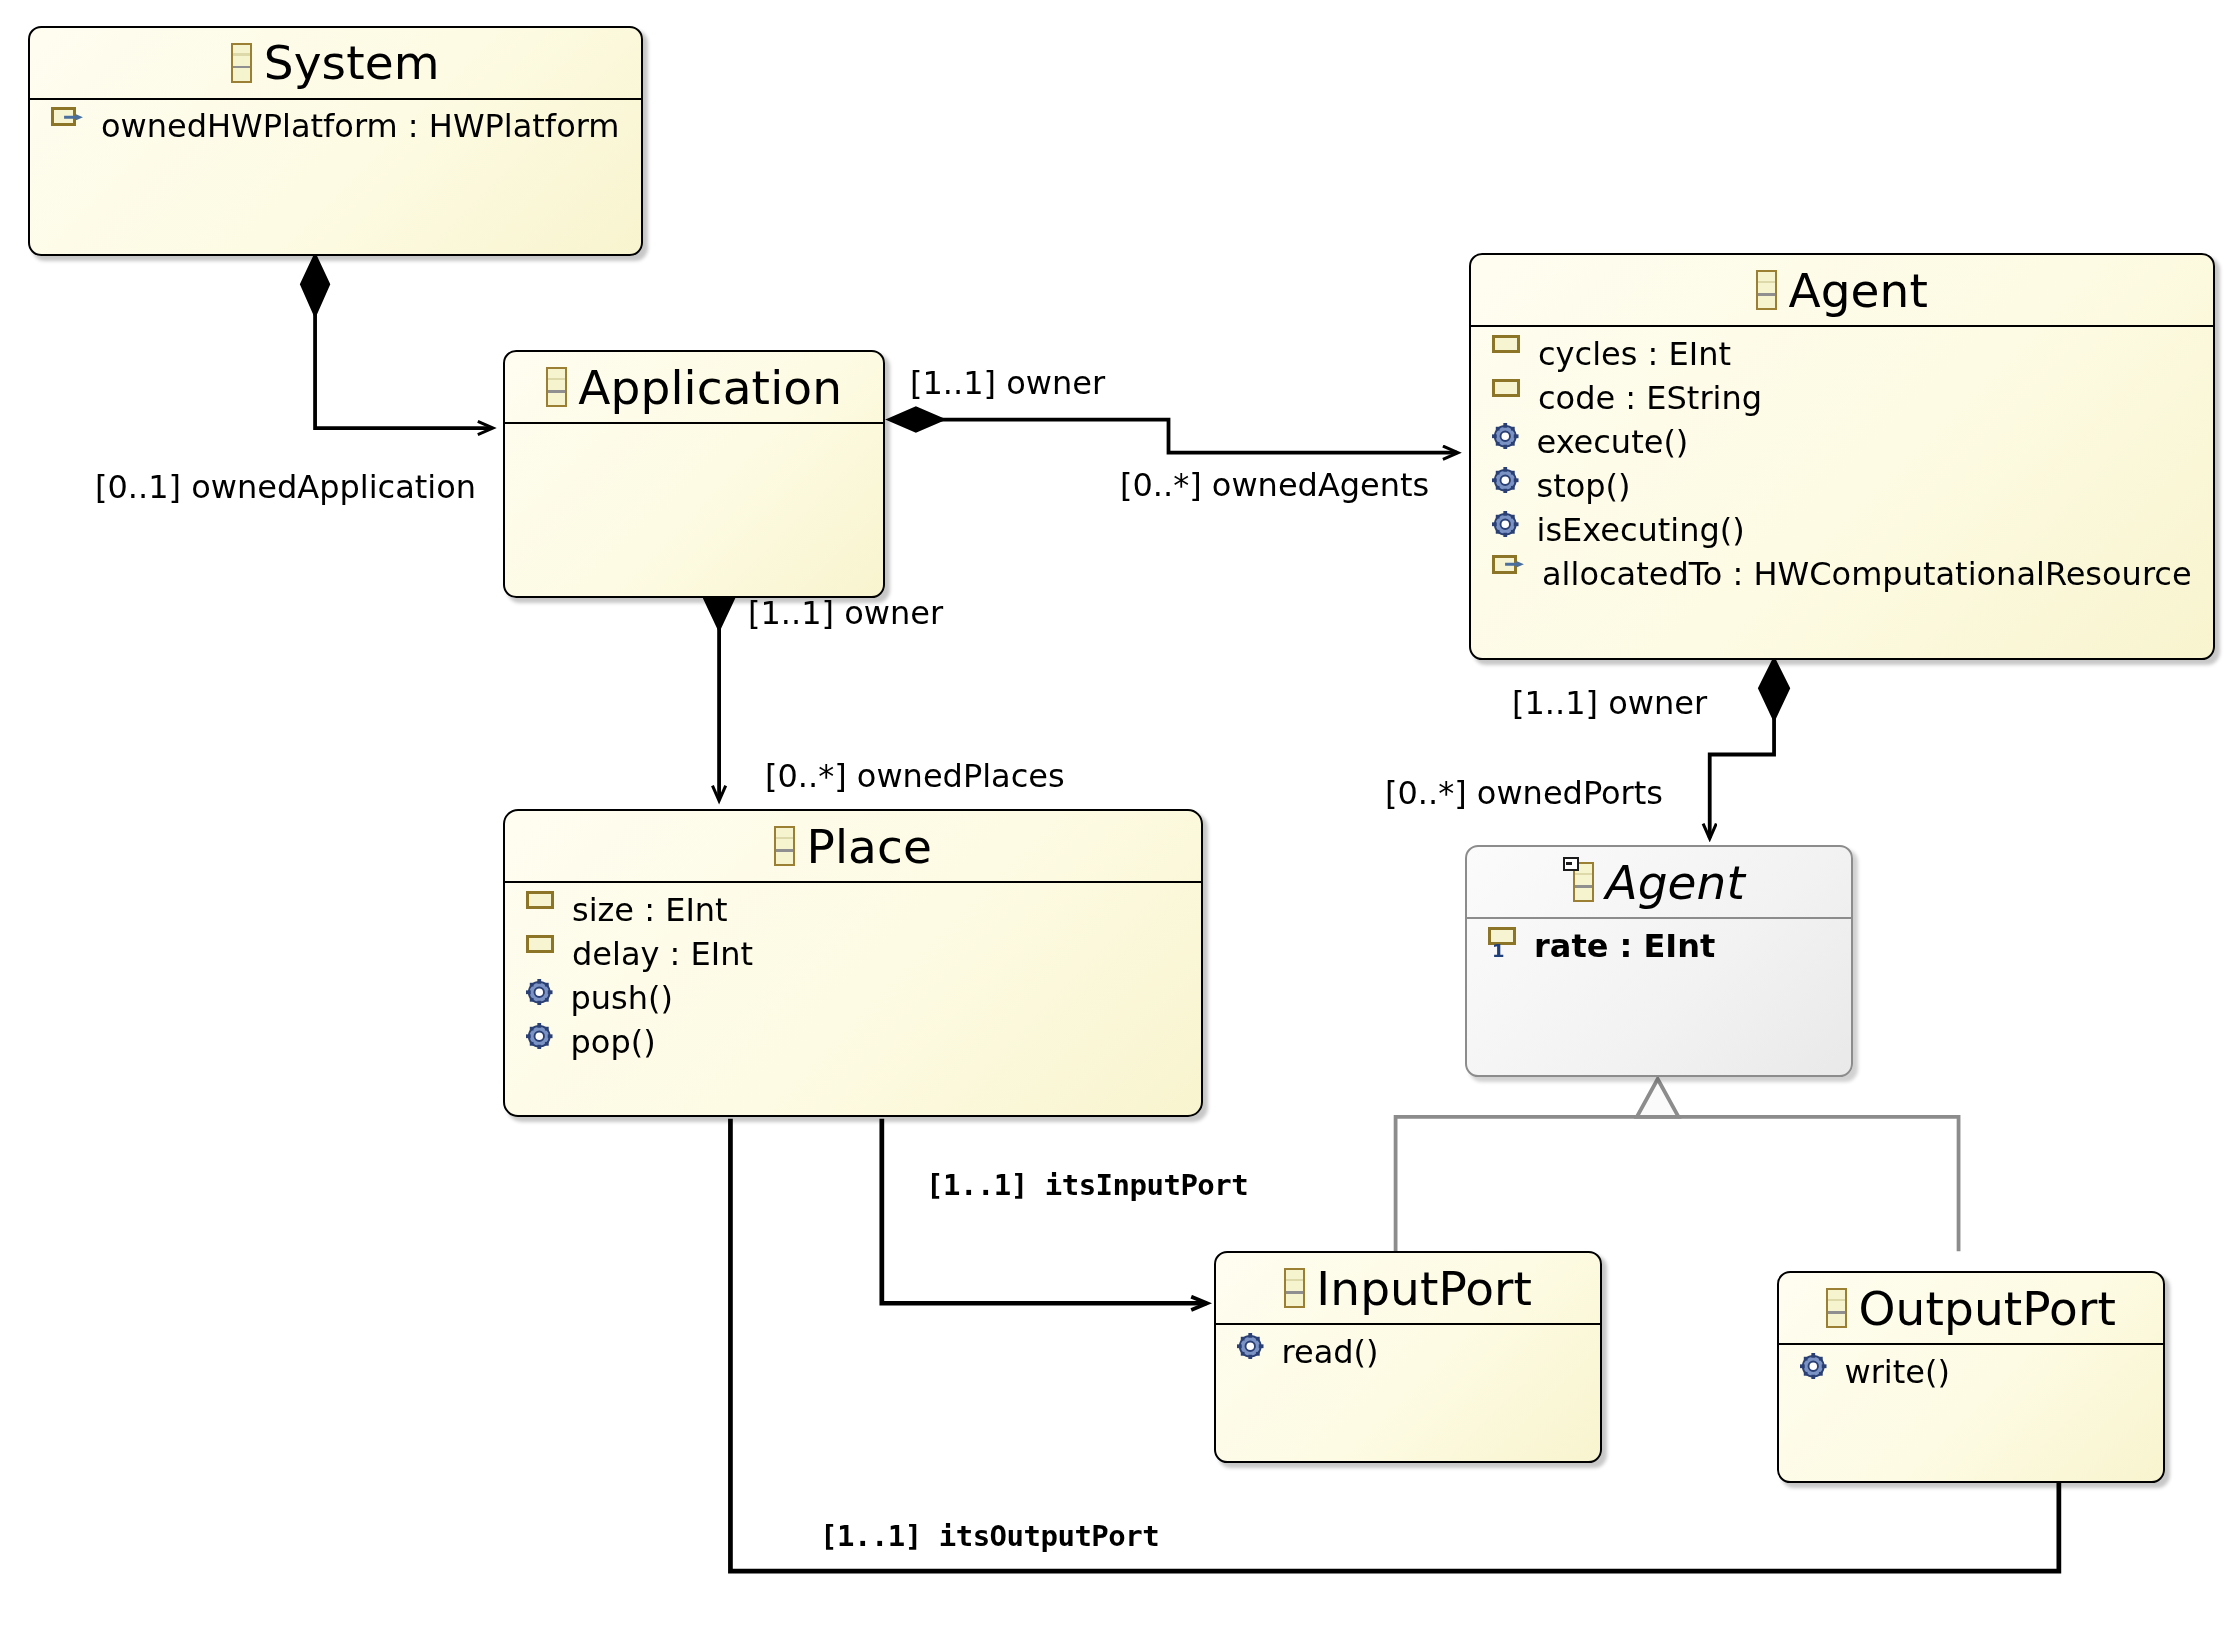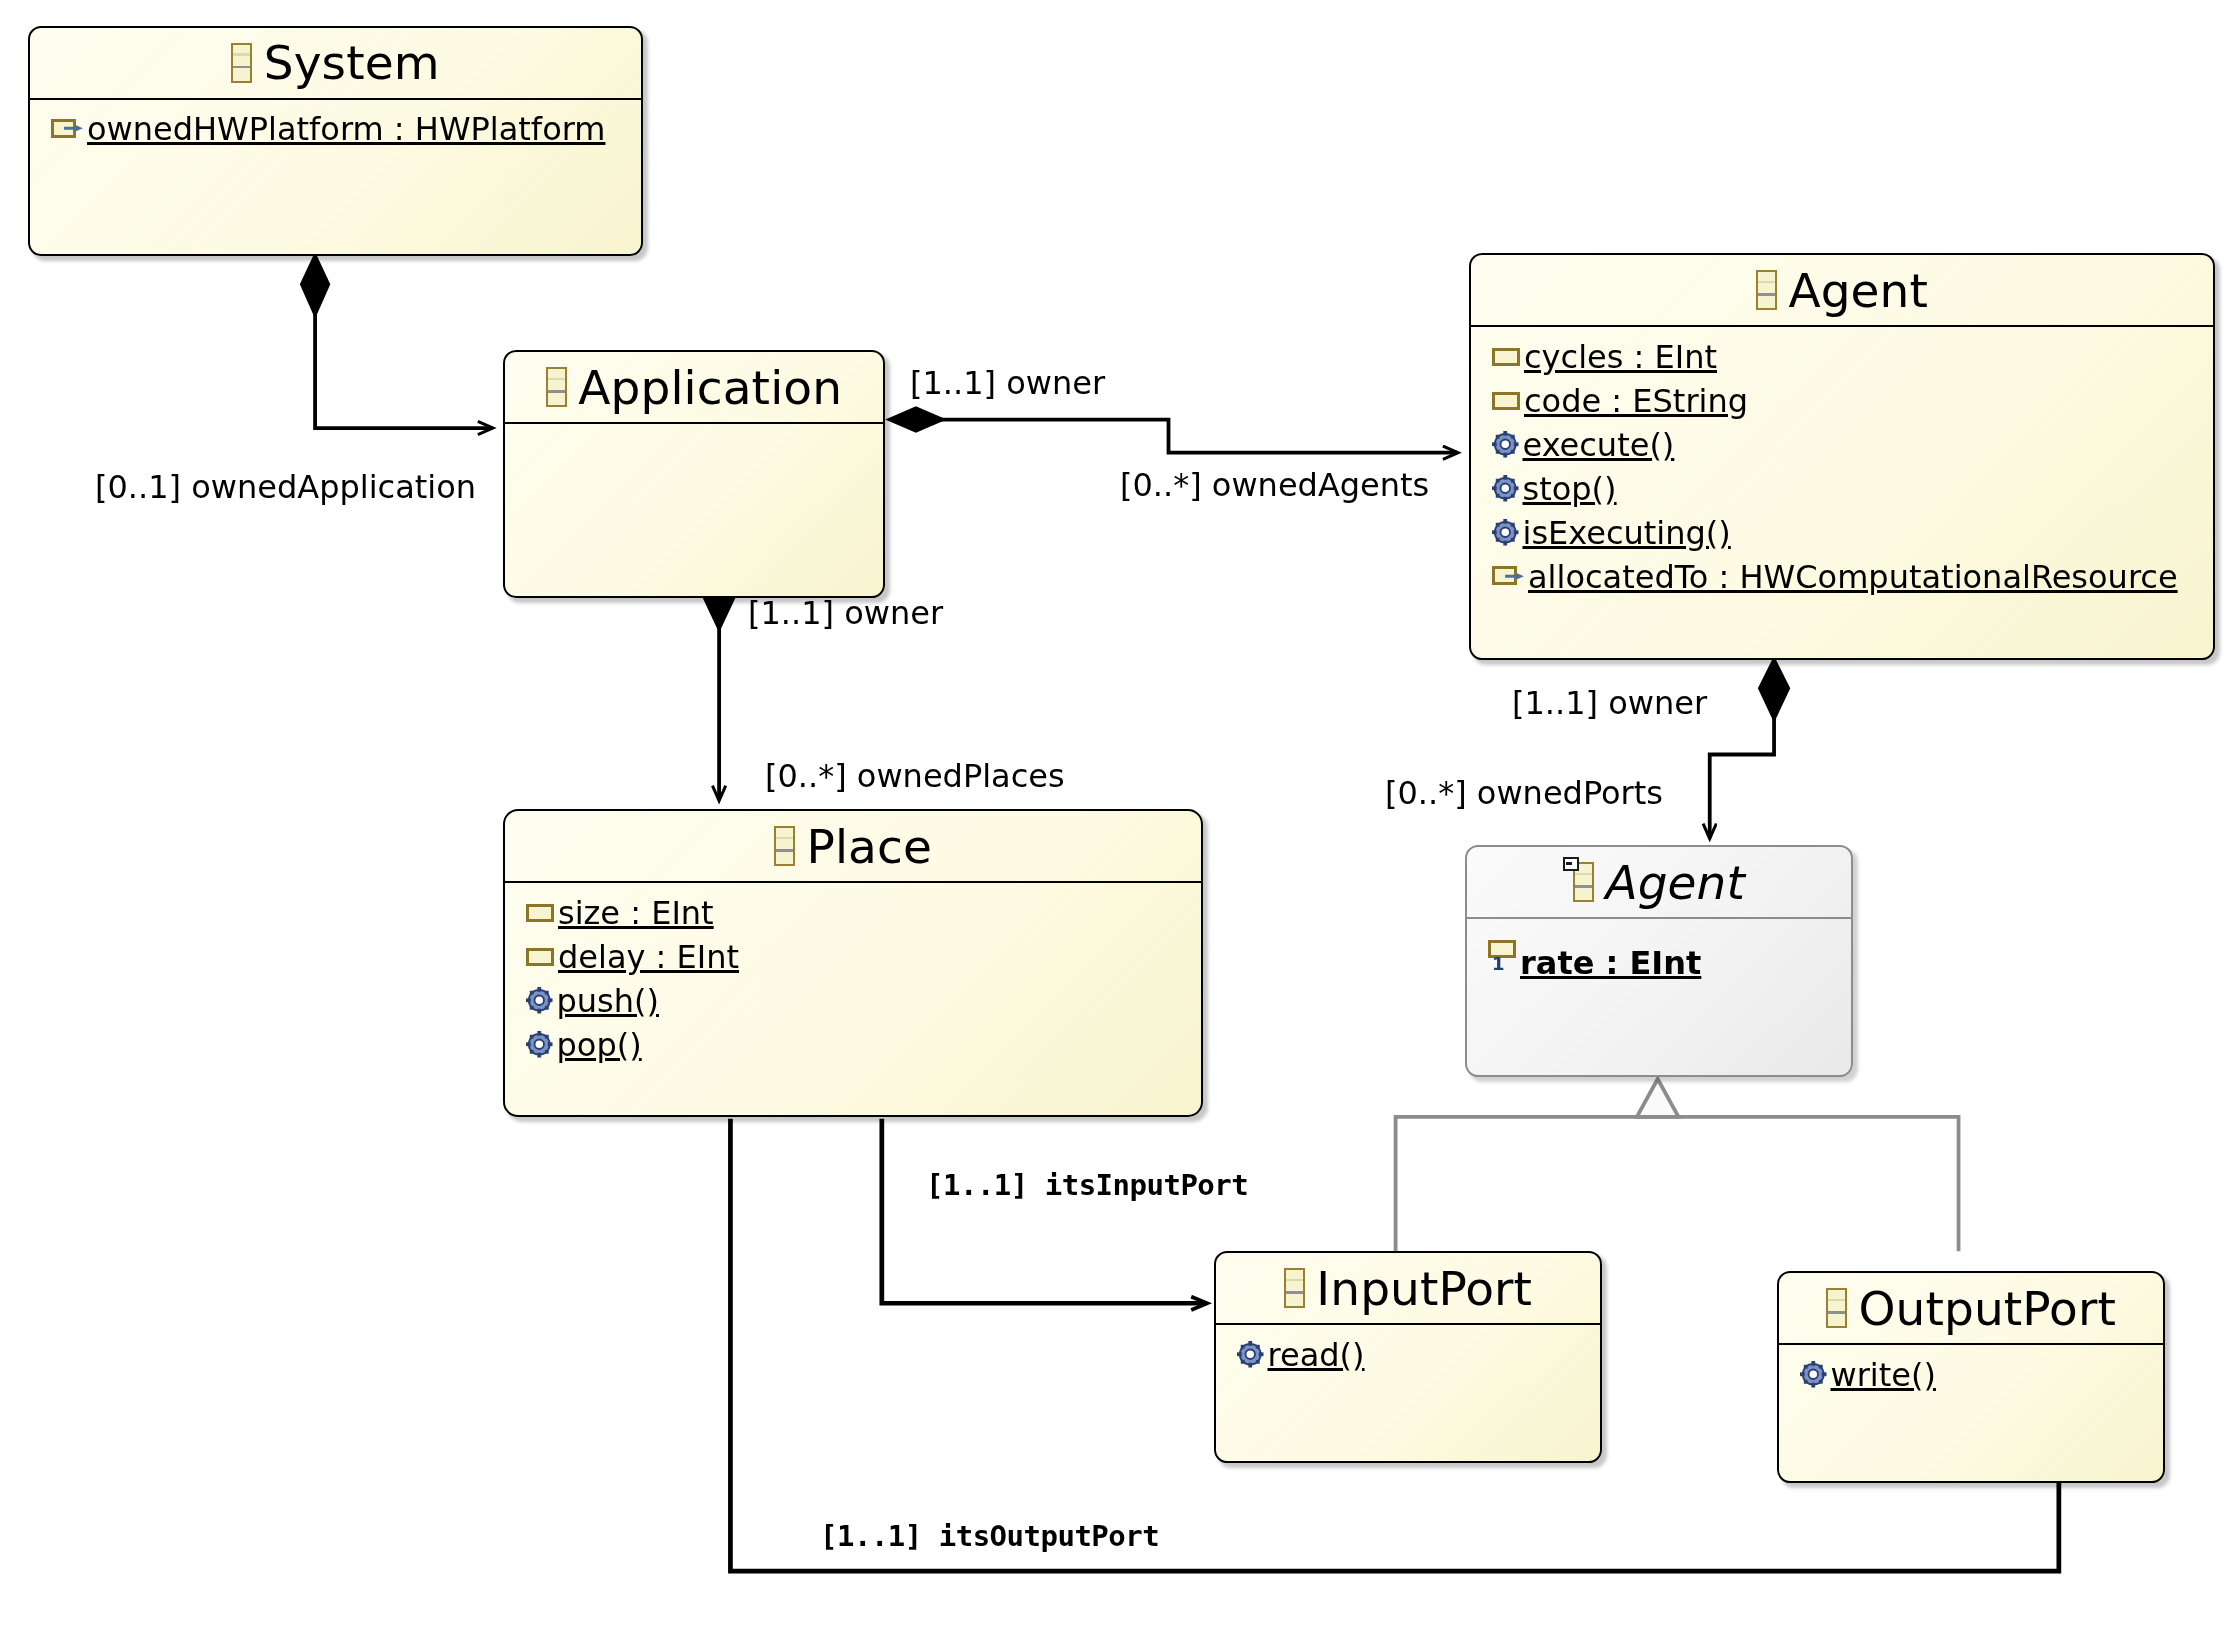--- a/index.html
+++ b/index.html
@@ -62,33 +62,31 @@
   }
   .abstract-class .cls-title {
     font-style: italic;
   }
 
   .cls-body {
     padding: 7.6px 0 0 21px;
   }
   .member {
     display: flex;
-    align-items: center;
-    gap: 4px;
+    align-items: flex-start;
+    gap: 18px;
     height: 44px;
     white-space: nowrap;
-    text-decoration: underline;
   }
   .member-text {
     font-size: 32px;
     color: #000000;
   }
   .member-text.bold {
     font-weight: bold;
-    margin-top: 28px;
   }
 
   
   .icon-eclass {
     position: relative;
     width: 21px;
     height: 40px;
     box-sizing: border-box;
     border: 2.8px solid #9b8033;
     background: #f6f3cf;

